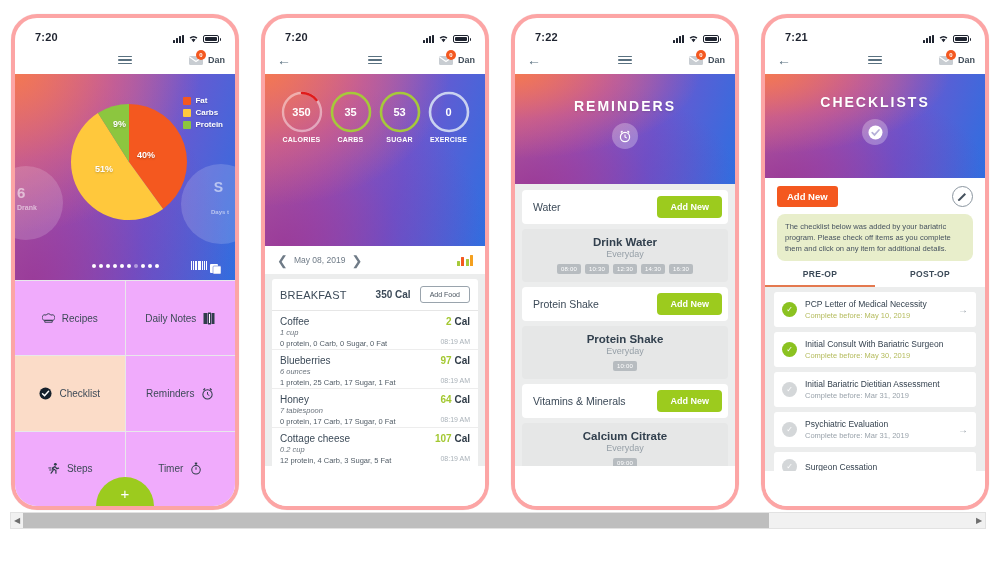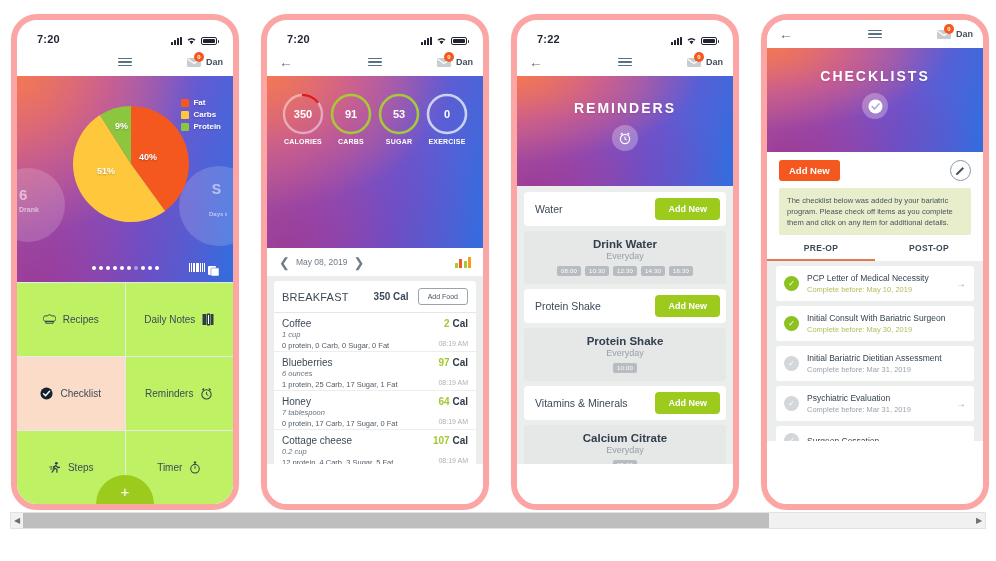--- a/index.html
+++ b/index.html
@@ -11,21 +11,21 @@
   }
   .stage { position: relative; width: 996px; height: 561px; background:#fff; }
 
   
   .phone {
     position: absolute;
     top: 14px;
     width: 228px; height: 496px;
     background: #ffffff;
     border-radius: 26px;
-    border: 6px solid #fca5a5;
+    border: 4px solid #fca5a5;
     overflow: hidden;
     box-shadow: 0 0 0 0.5px rgba(0,0,0,.04);
   }
   .p1 { left: 11px; }
   .p2 { left: 261px; }
   .p3 { left: 511px; }
   .p4 { left: 761px; }
 
   .statusbar {
     height: 28px; position: relative;
@@ -109,21 +109,21 @@
   .bc i{display:block;width:1.3px;height:9px;background:#fff;}
   .bc i.t{width:.8px;}
   .scanico{width:11px;height:11px;}
 
   .grid {
     display:grid; grid-template-columns:1fr 1fr; grid-template-rows:repeat(3,1fr);
     height:calc(100% - 206px - 56px);
     background:#e8e8ea; gap:1px; padding-top:1px;
   }
   .cell {
-    background:#bef264; display:flex; align-items:center; justify-content:center; gap:7px;
+    background:#f0abfc; display:flex; align-items:center; justify-content:center; gap:7px;
     font-size:10px; color:#3d4a57; position:relative;
   }
   .cell.active { background:#fbdcc8; }
   .cell-ic { display:flex;align-items:center;justify-content:center; }
   .plusbtn {
     position:absolute; left:50%; bottom:0; transform:translateX(-50%);
     width:58px;height:29px; background:#9ccb1e;
     border-radius:29px 29px 0 0;
     display:flex;align-items:flex-end;justify-content:center;padding-bottom:5px;
     color:#fff;font-size:15px;line-height:1;
@@ -174,21 +174,21 @@
   .rem-ttl{font-size:11.5px;color:#32404e;font-weight:bold;text-align:center;}
   .rem-sub{font-size:9px;color:#97a0a8;margin-top:1px;}
   .rem-times{display:flex;justify-content:center;gap:4px;margin-top:5px;flex-wrap:wrap;}
   .rem-times span{background:#b7bcc0;color:#fff;font-size:6px;border-radius:2px;padding:2px 4px;letter-spacing:.2px;}
 
   
   .p4-hero{height:104px;padding-top:20px;}
   .addbar{background:#fff;padding:8px 12px 7px;display:flex;align-items:center;}
   .addnew-o{background:#f4581f;color:#fff;font-size:9.5px;font-weight:bold;border-radius:3px;padding:5px 10px;}
   .pencil{margin-left:auto;width:21px;height:21px;border-radius:50%;border:1px solid #8b96a0;display:flex;align-items:center;justify-content:center;color:#44505c;}
-  .notice{background:#e8eecb;margin:0 12px;border-radius:2px;padding:7px 8px;font-size:7.6px;color:#46525f;line-height:1.45;}
+  .notice{background:#e8eecb;margin:0 12px;border-radius:8px;padding:7px 8px;font-size:7.6px;color:#46525f;line-height:1.45;}
   .tabs{display:flex;background:#fff;padding-top:8px;}
   .tab{flex:1;text-align:center;font-size:8.5px;font-weight:bold;color:#3c4a58;padding-bottom:6px;letter-spacing:.3px;}
   .tab.on{border-bottom:2px solid #e4794f;}
   .cklist{background:#eceded;height:calc(100% - 28px - 28px - 104px - 36px - 44px - 24px - 40px);padding:5px 9px 0;overflow:hidden;}
   .ck-item{background:#fff;border-radius:3px;display:flex;align-items:center;padding:7px 8px;margin-bottom:5px;}
   .ck-dot{width:15px;height:15px;border-radius:50%;flex:0 0 15px;display:flex;align-items:center;justify-content:center;color:#fff;font-size:8px;margin-right:8px;}
   .ck-dot.done{background:#8bc220;}
   .ck-dot.undone{background:#d4d7d9;}
   .ck-t{font-size:8.5px;color:#35424f;}
   .ck-s{font-size:7.5px;margin-top:2px;}
@@ -425,21 +425,21 @@
             </svg>
             <span class="v">350</span>
           </div>
           <span class="sr-cap">CALORIES</span>
         </div>
         <div class="sr-col">
           <div class="sr">
             <svg width="42" height="42" viewBox="0 0 42 42" style="position:absolute;inset:0">
               <circle cx="21" cy="21" r="19" fill="none" stroke="#a6c93a" stroke-width="2.6"></circle>
             </svg>
-            <span class="v">91</span>
+            <span class="v">35</span>
           </div>
           <span class="sr-cap">CARBS</span>
         </div>
         <div class="sr-col">
           <div class="sr">
             <svg width="42" height="42" viewBox="0 0 42 42" style="position:absolute;inset:0">
               <circle cx="21" cy="21" r="19" fill="none" stroke="#a6c93a" stroke-width="2.6"></circle>
             </svg>
             <span class="v">53</span>
           </div>
@@ -606,20 +606,37 @@
         </div>
       </div>
 
     </div>
     <div class="homebar-wrap">
       
     </div>
   </div>
 
   <div class="phone p4">
+    <div class="statusbar">
+      <div class="sb-time">7:21</div>
+      <div class="sb-right">
+        <div class="bars">
+            <i></i>
+            <i></i>
+            <i></i>
+            <i></i>
+          </div>
+        <div class="wifi">
+            <svg width="11" height="9" viewBox="0 0 11 9">
+              <path d="M5.5 8.2 L3.4 5.6 A3.4 3.4 0 0 1 7.6 5.6 Z M1.6 3.6 A6 6 0 0 1 9.4 3.6 L8.4 4.8 A4.6 4.6 0 0 0 2.6 4.8 Z" fill="#1f2430"></path>
+            </svg>
+          </div>
+        <div class="batt"></div>
+      </div>
+    </div>
     <div class="navbar">
       <div class="nav-back">←</div>
       <div class="hamb">
           <b></b>
           <b></b>
           <b></b>
         </div>
       <div class="nav-right">
         <div class="mail">
           <svg width="16" height="12" viewBox="0 0 16 12">

